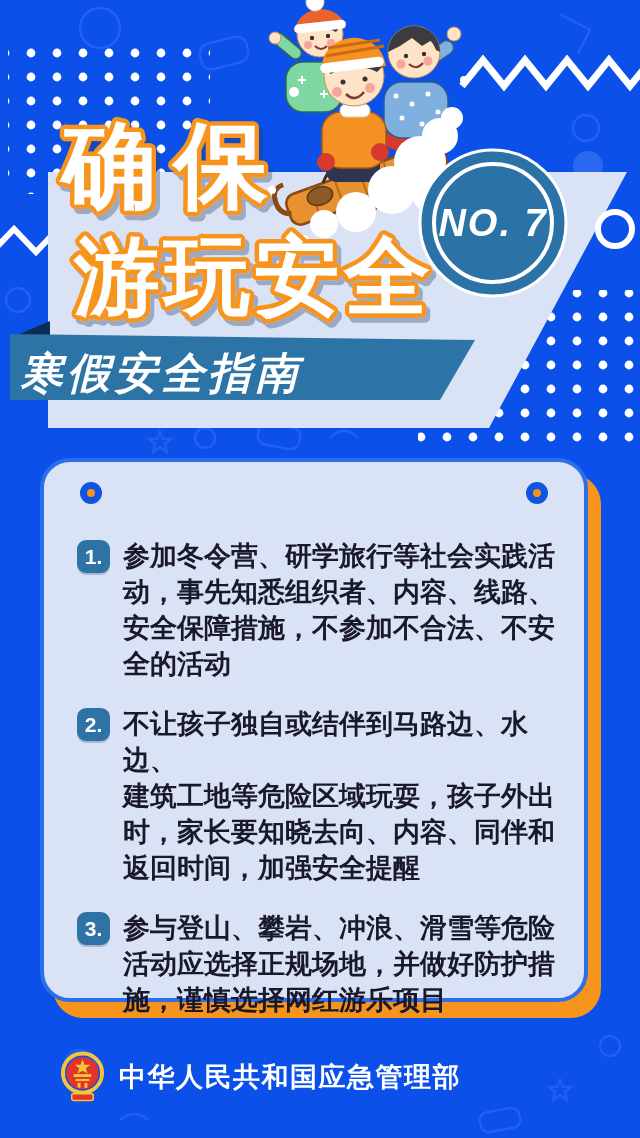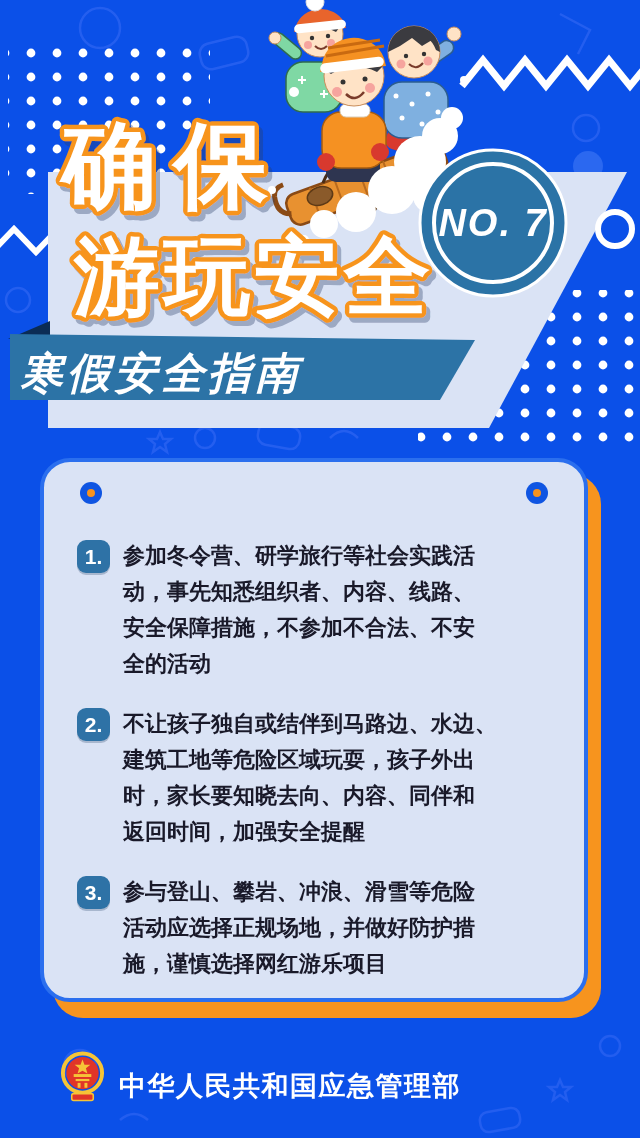--- a/index.html
+++ b/index.html
@@ -27,27 +27,27 @@
   .pin-dot{width:8px;height:8px;border-radius:50%;background:#F6921E;}
   .card-items{padding:76px 6px 0 33px;}
   .item{display:flex;gap:13px;margin-bottom:24px;}
   .item-badge{
     flex:0 0 auto;width:33px;height:33px;margin-top:2px;border-radius:9px;
     background:#2E72A6;color:#fff;font-weight:bold;font-size:21px;
     display:flex;align-items:center;justify-content:center;
     box-shadow:0 2px 0 rgba(20,50,90,.25);
   }
   .item-text{
-    width:463px;font-size:22px;line-height:36px;font-weight:bold;
+    width:463px;font-size:27px;line-height:36px;font-weight:bold;
     color:#191929;white-space:pre-line;letter-spacing:0px;
   }
   
   .footer{
     position:absolute;left:0;top:1050px;width:520px;
-    display:flex;align-items:flex-end;justify-content:center;gap:13px;
+    display:flex;align-items:center;justify-content:center;gap:13px;
   }
   .footer-text{display:flex;flex-direction:column;}
   .org-cn{color:#fff;font-size:27px;font-weight:bold;letter-spacing:1.5px;}
   .org-en{
     color:#fff;font-size:10px;font-weight:bold;margin-top:4px;
     font-family:"Liberation Serif", serif;letter-spacing:0.2px;
   }
   
   .title-txt{
     font-family:"Liberation Sans", sans-serif;font-weight:bold;fill:#fff;

